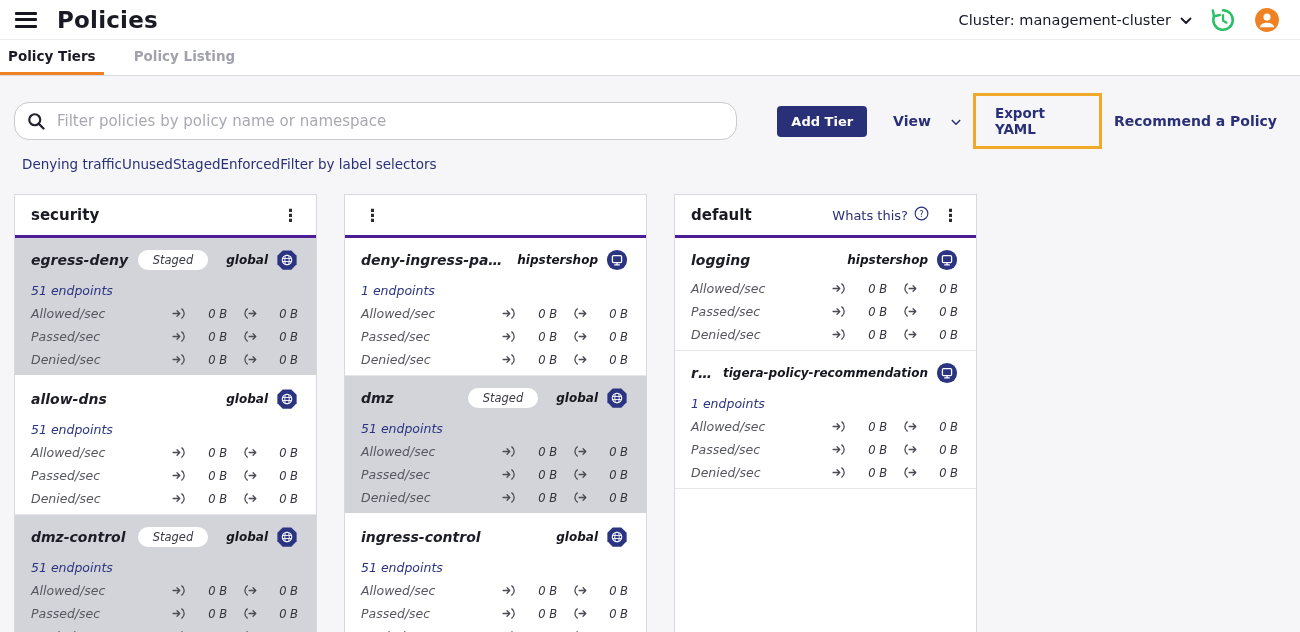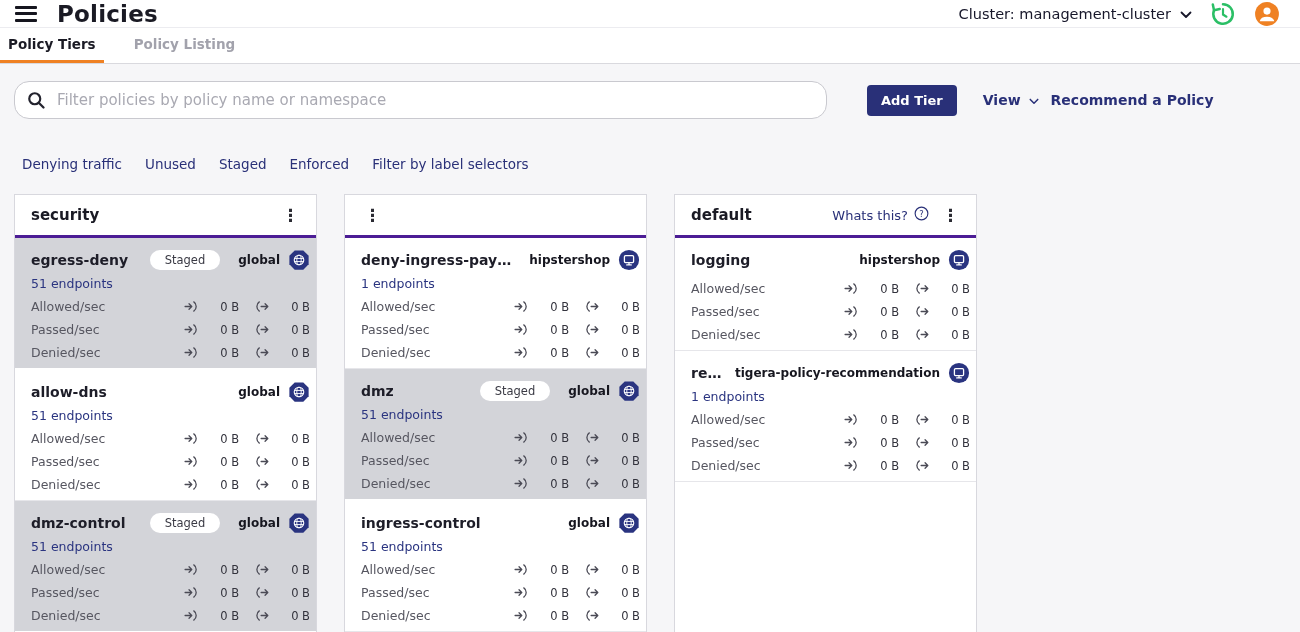--- a/index.html
+++ b/index.html
@@ -1,20 +1,20 @@
 <!DOCTYPE html>
 <html><head>
 <meta charset="utf-8">
 <style>
   * { margin:0; padding:0; box-sizing:border-box; }
   html,body { width:1300px; height:632px; overflow:hidden; background:#f6f6f8;
     font-family:"DejaVu Sans", sans-serif; color:#1a1a24; }
 
   
-  .topbar { height:28px; background:#fff; display:flex; align-items:center;
+  .topbar { height:40px; background:#fff; display:flex; align-items:center;
     padding:0 20px 0 15px; border-bottom:1px solid #ececf0; }
   .burger { width:22px; height:16px; display:flex; flex-direction:column;
     justify-content:space-between; cursor:pointer; }
   .burger span { display:block; height:3px; background:#16161f; border-radius:1px; }
   .app-title { font-size:23px; font-weight:800; margin-left:20px; letter-spacing:.2px; }
   .top-right { margin-left:auto; display:flex; align-items:center; gap:18px; }
   .cluster-sel { display:flex; gap:9px; font-size:14.5px;
     color:#17172a; cursor:pointer; }
   .iconbtn { display:flex; align-items:center; cursor:pointer; }
 
@@ -30,57 +30,57 @@
   .toolbar { display:flex; align-items:center; margin:17px 23px 0 14px; }
   .searchbox { position:relative; width:813px; height:38px; }
   .searchbox input { width:100%; height:100%; border:1px solid #c9c9cf; border-radius:15px;
     background:#fff; padding:0 12px 0 42px; font-size:15px; color:#1a1a24;
     font-family:"DejaVu Sans", sans-serif; outline:none; }
   .searchbox input::placeholder { color:#a9a9b2; }
   .search-ic { position:absolute; left:12px; top:9px; }
   .btn-primary { margin-left:40px; background:#293078; color:#fff; border:none;
     border-radius:4px; padding:8px 14px; font-size:13px; font-weight:600;
     font-family:"DejaVu Sans", sans-serif; cursor:pointer; white-space:nowrap; }
-  .view-link { margin-left:26px; display:flex; align-items:center; gap:8px;
+  .view-link { margin-left:26px; display:flex; align-items:center; gap:20px;
     color:#293078; font-size:14px; font-weight:600; cursor:pointer; }
   .export-box { margin-left:12px; border:3px solid #f0a928; padding:9px 19px;
     color:#293078; font-size:13.5px; font-weight:600; cursor:pointer; background:transparent; }
   .recommend-link { margin-left:12px; color:#293078; font-size:14px; font-weight:600;
     cursor:pointer; white-space:nowrap; }
 
   
-  .filters { display:flex; gap:23px; margin:37px 14px 0 22px; }
+  .filters { display:flex; margin:7px 14px 0 22px; }
   .filters a { color:#293078; font-size:13.5px; font-weight:500; cursor:pointer;
     text-decoration:none; }
 
   
   .board { display:flex; gap:27px; margin:22px 14px 0 14px; height:440px;
     overflow:hidden; align-items:flex-start; }
   .tier { width:303px; background:#fff; border:1px solid #d8d8de; min-height:460px; }
   .tier-head { height:43px; display:flex; align-items:center; padding:0 14px 0 16px;
     border-bottom:3px solid #4c1d95; }
   .tier-name { font-size:15px; font-weight:700; flex:1; }
   .tier-help { display:flex; align-items:center; gap:6px; color:#293078;
     font-size:13px; cursor:pointer; margin-right:10px; }
   .kebab { font-size:17px; font-weight:700; color:#2b2b33; cursor:pointer;
     padding:0 3px; line-height:1; }
 
   
-  .card { padding:9px 6px 8px 16px; background:#fff; border-bottom:1px solid #e6e6ea;
-    cursor:pointer; }
+  .card { padding:9px 18px 8px 16px; background:#fff; border-bottom:1px solid #e6e6ea;
+    cursor:pointer;font-style:italic; }
   .card.staged { background:#d3d4d9; border-bottom:2px solid #fff; }
   .card-top { display:flex; align-items:center; height:26px; }
   .pname { font-size:14px; font-weight:700; color:#1d1d28; flex:1 1 auto; min-width:0;
     white-space:nowrap; overflow:hidden; text-overflow:ellipsis; }
   .pill { background:#fff; border-radius:999px; padding:3px 15px; font-size:11.5px;
     color:#3a3a44; margin:0 10px 0 8px; white-space:nowrap; }
   .scope { font-size:12px; font-weight:600; color:#16161f; margin:0 8px;
     white-space:nowrap; }
   .scope-icon { display:flex; align-items:center; }
-  .endpoints { display:block; margin-top:3px; color:#2a3480; font-size:12.5px;
+  .endpoints { display:block; margin-top:10px; color:#2a3480; font-size:12.5px;
     text-decoration:none; cursor:pointer; }
   .metric { display:flex; align-items:center; justify-content:space-between;
     margin-top:8px; height:15px; }
   .mlabel { font-size:12.5px; color:#565660; }
   .mvals { display:flex; align-items:center; gap:16px; }
   .mgroup { display:flex; align-items:center; gap:21px; }
   .mval { font-size:11.5px; color:#33333d; font-weight:500; white-space:nowrap; }
 </style>
 </head>
 <body>
@@ -129,20 +129,21 @@
         </svg></span>
     <input type="text" placeholder="Filter policies by policy name or namespace" style="">
   </div>
   <button class="btn-primary">Add Tier</button>
   <div class="view-link">
     <span>View</span>
     <span><svg width="10" height="7" viewBox="0 0 12 8">
           <path d="M1.5 1.5 L6 6 L10.5 1.5" fill="none" stroke="#293078" stroke-width="1.8" stroke-linecap="round" stroke-linejoin="round"></path>
         </svg></span>
   </div>
+  <div class="export-box">Export YAML</div>
   <div class="recommend-link">Recommend a Policy</div>
 </div>
 
 <div class="filters">
   <a>Denying traffic</a>
   <a>Unused</a>
   <a>Staged</a>
   <a>Enforced</a>
   <a>Filter by label selectors</a>
 </div>

